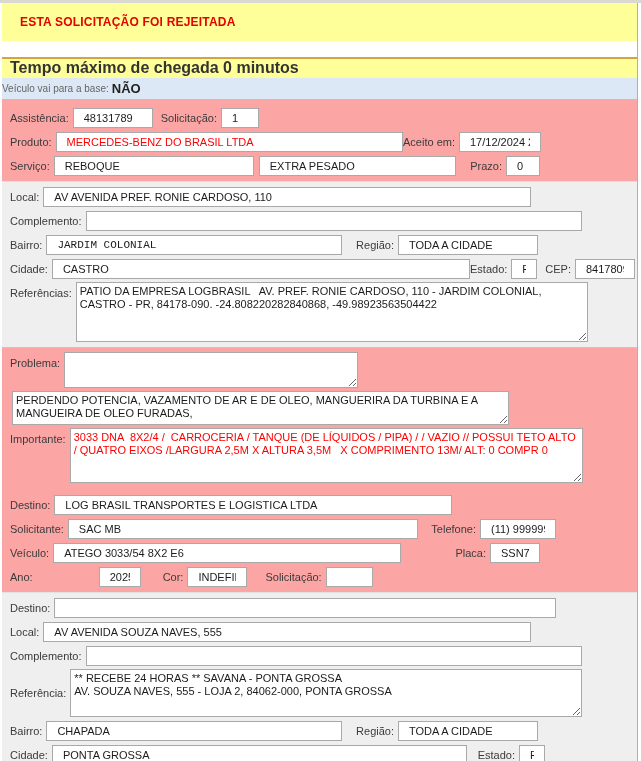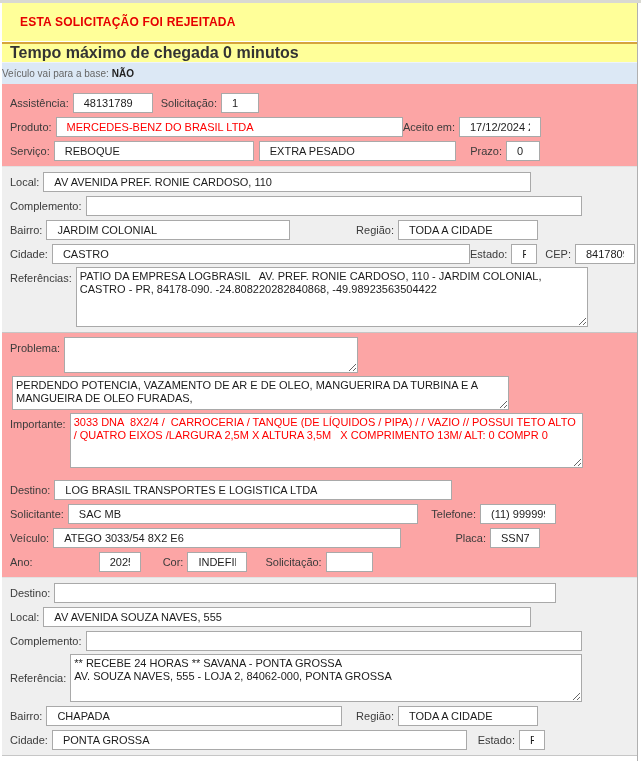--- a/index.html
+++ b/index.html
@@ -7,35 +7,35 @@
   body {
     width:641px; height:761px; overflow:hidden;
     font-family:"Liberation Sans","DejaVu Sans",sans-serif;
     font-size:11px; color:#3b3b3b;
   }
   .top-strip { height:3px; background:#d9d9d2; }
   .content { margin-left:2px; width:636px; border-right:1px solid #b0b0b0; background:#ffffff; min-height:758px; }
 
   .banner {
     height:38px; background:#ffff99; display:flex; align-items:center;
-    padding-left:18px; margin-bottom:1px;
+    padding-left:18px; margin-bottom:16px;
   }
   .banner .alert { color:#e60000; font-weight:bold; font-size:12px; letter-spacing:.2px; }
 
   .tempo-bar {
     height:20px; background:#ffff99; border-top:2px solid #d5a43c;
     display:flex; align-items:center; padding-left:8px;
     font-weight:bold; font-size:16px; color:#333333;
   }
   .base-bar {
     height:22px; background:#dce8f5; border-top:1px solid #eef3fa;
     display:flex; align-items:center; 
     font-size:10px; color:#666666;
   }
-  .base-bar b { color:#222222; margin-left:3px; font-size:10px; }
+  .base-bar b { color:#222222; margin-left:3px; font-size:13px; }
 
   .section { padding:3px 0 3px 0; }
   .section.gray { background:#efefef; border-top:1px solid #e2e2e2; border-bottom:1px solid #c6c6c6; }
   .section.white { background:#fca5a5; }
   .sec-pad-top { padding-top:7px; }
 
   .row { display:flex; align-items:center; padding:1px 0 1px 8px; margin-bottom:1px; min-height:23px; }
   .row.top { align-items:flex-start; }
   .row.top .lbl { padding-top:5px; }
   .lbl { white-space:nowrap; margin-right:4px; color:#3b3b3b; }
@@ -102,21 +102,21 @@
     <div class="row">
       <span class="lbl">Local:</span>
       <input style="width: 488px;" value="AV AVENIDA PREF. RONIE CARDOSO, 110">
     </div>
     <div class="row">
       <span class="lbl">Complemento:</span>
       <input style="width: 496px;" value="">
     </div>
     <div class="row">
       <span class="lbl">Bairro:</span>
-      <input style="width: 244px;" value="JARDIM COLONIAL">
+      <input style="width: 296px; font-family: Liberation Mono, monospace;" value="JARDIM COLONIAL">
       <span class="rgroup" style="margin-right:99px">
         <span class="lbl">Região:</span>
         <input style="width: 140px;" value="TODA A CIDADE">
       </span>
     </div>
     <div class="row">
       <span class="lbl">Cidade:</span>
       <input style="width: 499px;" value="CASTRO">
       <span class="rgroup" style="margin-right:2px">
         <span class="lbl">Estado:</span>

